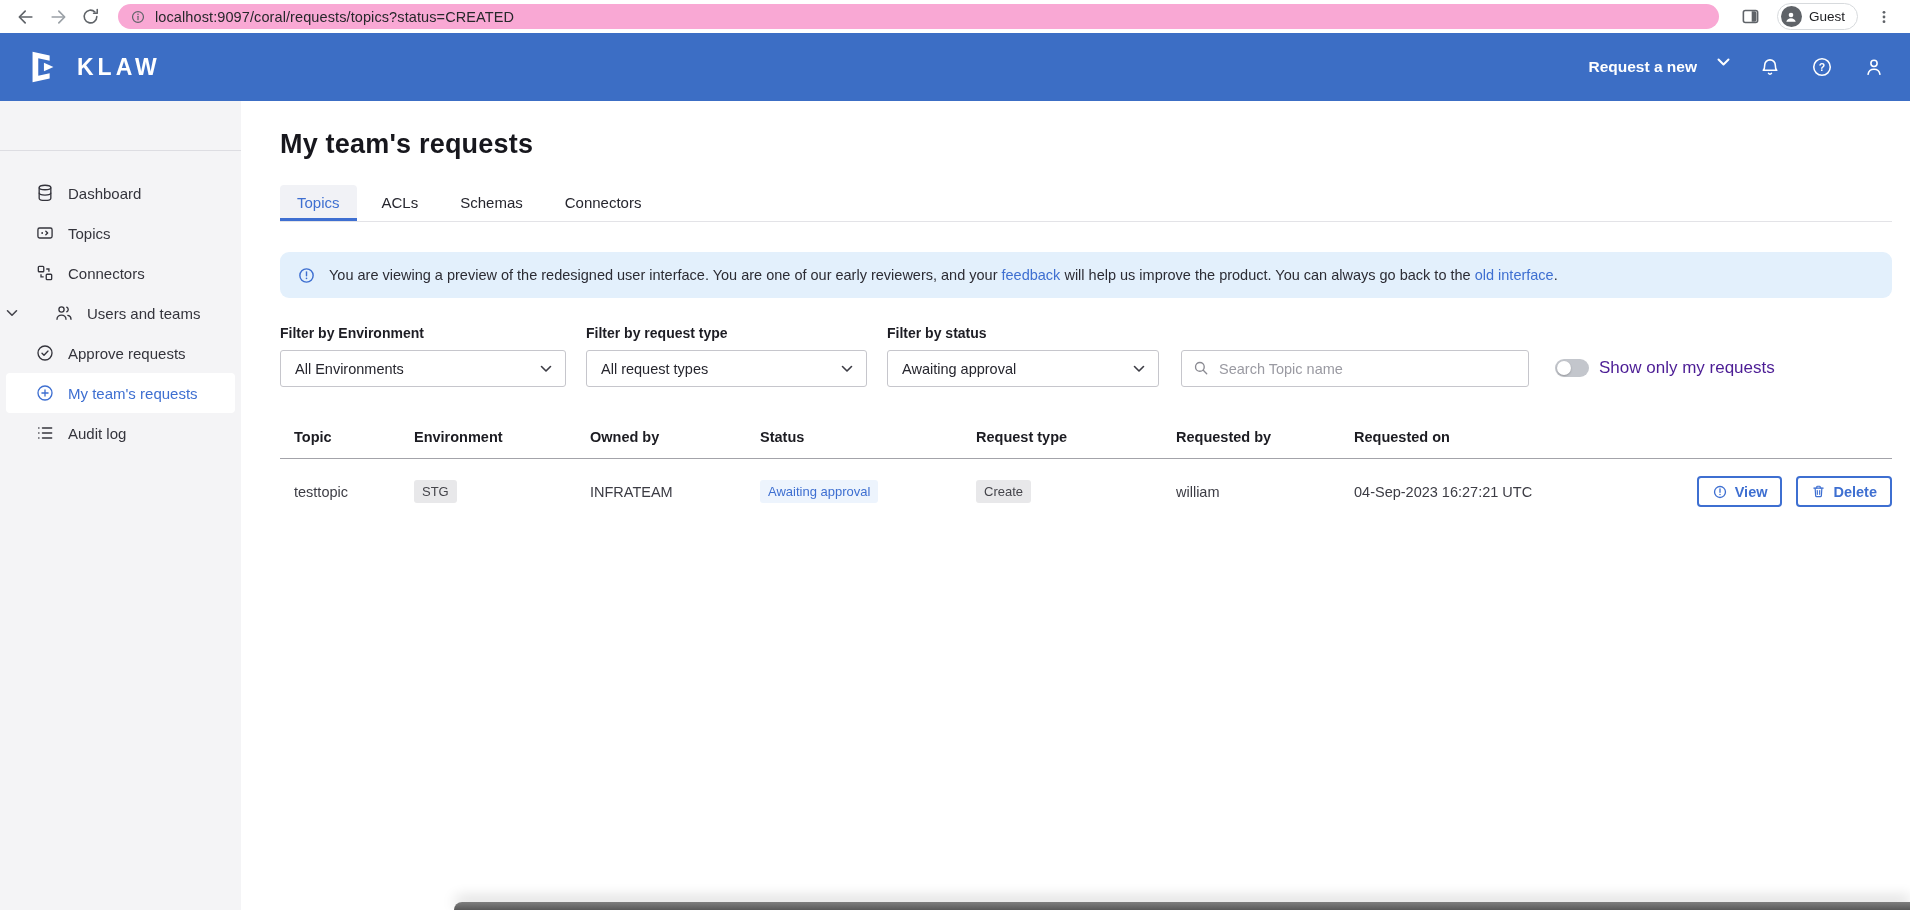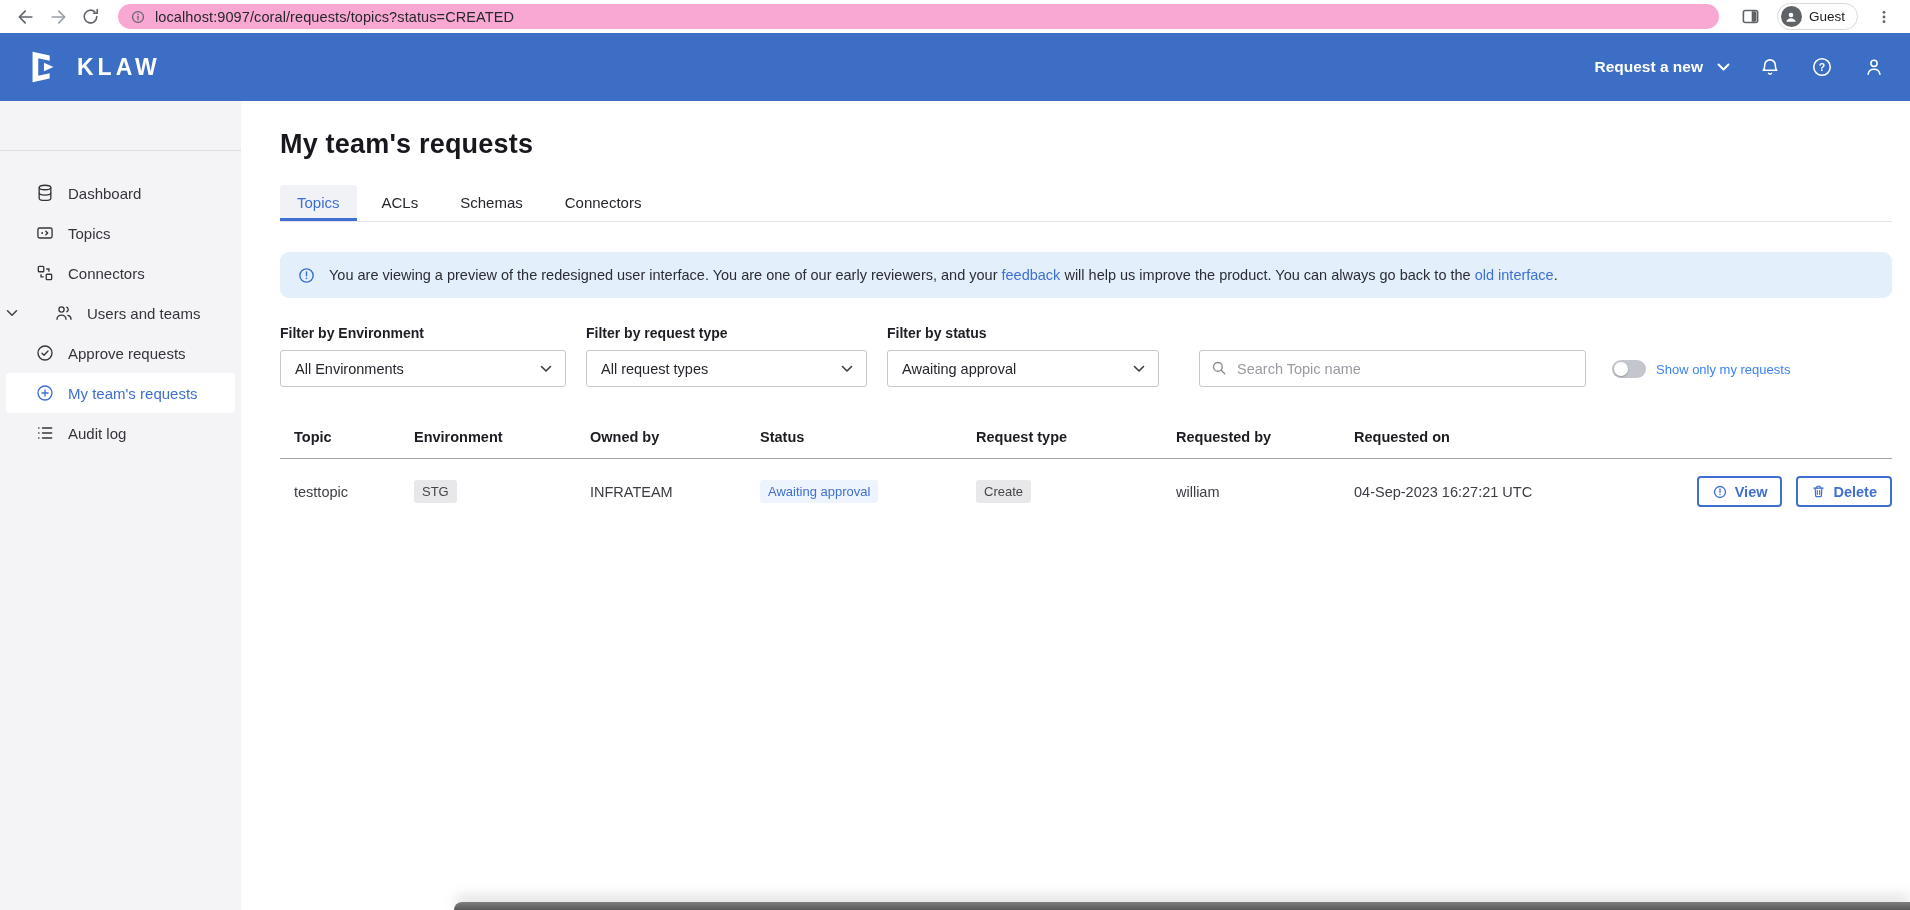--- a/index.html
+++ b/index.html
@@ -15,21 +15,21 @@
   .chrome-right { display:flex; align-items:center; gap:12px; flex:0 0 auto; }
   .profile-pill { display:flex; align-items:center; gap:7px; border:1px solid #d7dadd; border-radius:14px; height:27px; padding:0 12px 0 3px; background:#fff; cursor:pointer; }
   .profile-pill .avatar { width:21px; height:21px; border-radius:50%; background:#5f6368; display:flex; align-items:center; justify-content:center; }
   .profile-pill .pname { font-size:13.5px; color:#202124; }
 
   
   .appheader { height:68px; background:#3c6ec5; display:flex; align-items:center; padding:0 24px; color:#fff; }
   .brand { display:flex; align-items:center; gap:15px; }
   .brand-name { font-size:23px; letter-spacing:4px; font-weight:600; color:#fff; }
   .appheader-right { margin-left:auto; display:flex; align-items:center; gap:28px; }
-  .request-new { display:flex; align-items:center; gap:14px; font-size:15.5px; font-weight:700; cursor:pointer; }
+  .request-new { display:flex; gap:20px; font-size:15.5px; font-weight:700; cursor:pointer; }
   .hicon { width:24px; height:24px; display:flex; align-items:center; justify-content:center; cursor:pointer; }
 
   
   .layout { display:flex; height:810px; }
   .sidebar { width:241px; background:#f4f4f6; padding-top:26px; flex:0 0 auto; }
   .team-block { padding:0 25px; }
   .team-label { font-size:13.5px; color:#5a5a62; }
   .team-name { font-size:15.5px; color:#232329; margin-top:7px; }
   .side-divider { border:none; border-top:1px solid #dddde2; margin-top:23px; }
   .nav { padding-top:22px; }
@@ -47,28 +47,28 @@
 
   .banner { margin-top:30px; background:#e3f0fc; border-radius:9px; height:46px; display:flex; align-items:center; padding:0 17px; gap:13px; font-size:14.5px; color:#2c2c34; }
   .banner a { color:#3e6fd1; text-decoration:none; cursor:pointer; }
 
   .filters { margin-top:27px; display:flex; align-items:flex-end; gap:20px; }
   .fgroup { display:flex; flex-direction:column; gap:9px; }
   .flabel { font-size:14px; font-weight:600; color:#1d1d24; }
   .fselect { height:37px; border:1px solid #c6c6cc; border-radius:3px; background:#fff; display:flex; align-items:center; padding:0 14px; font-size:14.5px; color:#26262e; cursor:pointer; position:relative; }
   .fselect svg { position:absolute; right:13px; top:14px; }
   .w-env{ width:286px; } .w-status{ width:272px; } .w-type{ width:281px; }
-  .searchbox { position:relative; width:387px; margin-left:20px; }
+  .searchbox { position:relative; width:348px; margin-left:2px; }
   .searchbox input { width:100%; height:37px; border:1px solid #c6c6cc; border-radius:3px; padding:0 12px 0 37px; font-size:14.5px; color:#26262e; font-family:"Liberation Sans",sans-serif; outline:none; }
   .searchbox input::placeholder { color:#9a9aa2; }
   .searchbox .sicon { position:absolute; left:11px; top:9px; }
   .togglegroup { display:flex; align-items:center; gap:10px; margin:0 0 9px 6px; }
   .toggle { width:34px; height:18px; border-radius:9px; background:#c3c6cc; position:relative; cursor:pointer; flex:0 0 auto; }
   .toggle .knob { position:absolute; left:2px; top:2px; width:14px; height:14px; border-radius:50%; background:#fff; box-shadow:0 1px 2px rgba(0,0,0,.25); }
-  .toggle-label { font-size:13px; color:#3b82f6; }
+  .toggle-label { font-size:17px; color:#4c1d95; }
 
   table.requests { margin-top:42px; width:100%; border-collapse:collapse; }
   .requests th { text-align:left; font-size:14.5px; font-weight:600; color:#1c1c22; padding:0 0 13px 0; border-bottom:1px solid #a3a3a9; }
   .requests td { padding:17px 0; font-size:14.5px; color:#3c3c44; vertical-align:middle; }
   .requests th:first-child, .requests td:first-child { padding-left:14px; }
   .chip { display:inline-block; background:#e8e8ea; color:#44444a; font-size:13px; padding:4px 8px; border-radius:3px; }
   .chip.status { background:#edf4fd; color:#3e6fd1; }
   .actions-cell { text-align:right; }
   .actions-wrap { display:inline-flex; gap:14px; }
   .obtn { display:inline-flex; align-items:center; gap:7px; border:2px solid #3e6fd1; color:#3e6fd1; background:#fff; border-radius:4px; height:31px; padding:0 13px; font-size:14.5px; font-weight:600; cursor:pointer; font-family:"Liberation Sans",sans-serif; }

